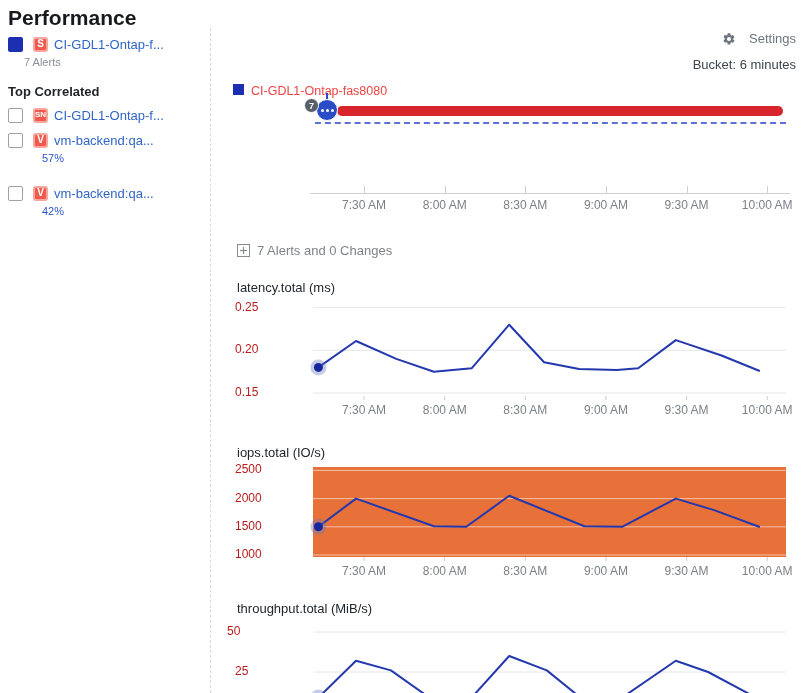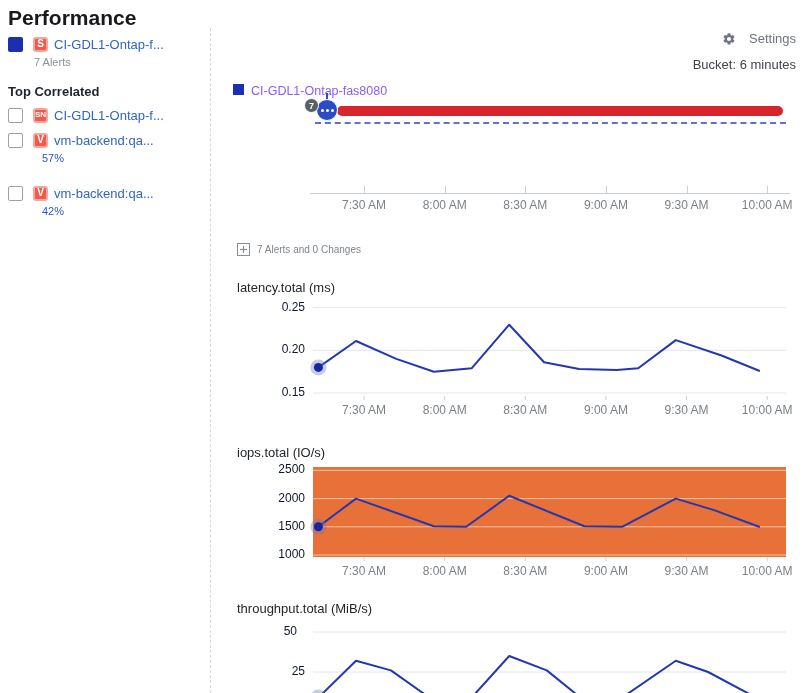--- a/index.html
+++ b/index.html
@@ -12,68 +12,68 @@
   .sb-row { display:flex; align-items:center; margin-top:6px; height:20px; }
   .sb-row.mt-md { margin-top:5px; }
   .sb-row.mt-lg { margin-top:18px; }
   .swatch { width:15px; height:15px; background:#1b2fb0; border-radius:2px; flex:none; }
   .cb { width:15px; height:15px; border:1px solid #9aa1a8; border-radius:2px; background:#fff; flex:none; }
   .badge { width:15px; height:15px; margin-left:10px; background:#ef5a4c; border:2px solid #f5a79e;
            border-radius:3px; color:#fff; font-size:10px; font-weight:700; line-height:1;
            display:flex; align-items:center; justify-content:center; flex:none; }
   .badge-sn { font-size:8px; letter-spacing:0; }
   .sb-link { margin-left:6px; color:#3065c6; font-size:13px; text-decoration:none; white-space:nowrap; }
-  .sb-sub { margin:1px 0 0 26px; font-size:11px; color:#8b9197; line-height:14px; }
+  .sb-sub { margin:1px 0 0 16px; font-size:11px; color:#8b9197; line-height:14px; }
   .sb-pct { margin:1px 0 0 34px; font-size:11px; color:#2d55c8; line-height:14px; }
   .sb-h2 { font-size:13px; font-weight:700; color:#1f2429; margin:15px 0 0 0; line-height:16px; }
   .search { margin-top:14px; width:186px; height:27px; border:1px solid #c6cbd0; border-radius:2px;
             display:flex; align-items:center; padding:0 8px; background:#fff; }
   .search input { border:0; outline:0; margin-left:7px; font-size:13px; width:140px; color:#30353a;
                   font-family:inherit; background:transparent; }
   .search input::placeholder { color:#9aa1a8; }
 
   .vdivider { position:absolute; left:210px; top:28px; height:665px; border-left:1px dashed #d6d9dc; }
 
   
   .settings-btn { position:absolute; top:31px; right:16px; display:flex; gap:13px; align-items:center;
                   color:#6e757c; font-size:13px; background:none; border:0; padding:0; cursor:pointer;
                   font-family:inherit; }
   .bucket { position:absolute; top:57px; right:16px; font-size:13px; color:#3f454b; }
 
   
   .timeline { position:absolute; left:225px; top:80px; width:587px; height:140px; }
   .tl-legend { position:absolute; left:8px; top:4px; display:flex; gap:7px; align-items:flex-start;
-               font-size:12.5px; color:#8b5cf6; }
+               font-size:12.5px; color:#ef4444; }
   .tl-legend .sq { width:11px; height:11px; background:#1b2fb0; }
   .tl-tick { position:absolute; left:101px; top:13px; width:2px; height:7px; background:#2a4cc7; }
   .tl-bar { position:absolute; left:112px; top:26px; width:446px; height:10px; background:#d8252b;
             border-radius:5px; z-index:1; }
   .tl-dash { position:absolute; left:90px; top:42px; width:471px; border-top:2px dashed #5d72d2; }
   .tl-blue { position:absolute; left:91px; top:19px; width:22px; height:22px; border-radius:50%;
              background:#2a4cc7; border:1px solid #fff; display:flex; align-items:center;
              justify-content:center; gap:2px; z-index:2; cursor:pointer; }
   .tl-blue .d { width:3px; height:3px; border-radius:50%; background:#fff; }
   .tl-gray { position:absolute; left:79px; top:18px; width:15px; height:15px; border-radius:50%;
              background:#575f68; border:1px solid #fff; color:#fff; font-size:9px; font-weight:700;
              display:flex; align-items:center; justify-content:center; z-index:3; }
   .tl-axisline { position:absolute; left:85px; top:113px; width:480px; border-top:1px solid #ccd0d4; }
   .tick { position:absolute; width:1px; height:7px; background:#ccd0d4; top:106px; }
   .x-label { position:absolute; width:80px; margin-left:-40px; text-align:center; font-size:12px;
              color:#7b8187; white-space:nowrap; }
 
   
   .alerts-toggle { position:absolute; left:237px; top:243px; display:flex; gap:7px; align-items:center;
-                   color:#7e848b; font-size:10px; background:none; border:0; padding:0; cursor:pointer;
+                   color:#7e848b; font-size:13px; background:none; border:0; padding:0; cursor:pointer;
                    font-family:inherit; }
 
   
   .chart { position:absolute; left:225px; width:587px; height:165px; }
   .chart-title { position:absolute; left:12px; top:5px; font-size:13px; color:#23272b; }
   .plot-area { position:absolute; left:88px; width:473px; }
-  .y-label { position:absolute; left:10px; width:70px; text-align:right; font-size:12px; color:#0f172a; }
+  .y-label { position:absolute; left:10px; width:70px; text-align:left; font-size:12px; color:#b91c1c; }
 </style>
 </head>
 <body>
 
 <aside class="sidebar">
   <h1 class="sb-title">Performance</h1>
 
   <div class="sb-row">
     <span class="swatch"></span>
     <span class="badge">S</span>

